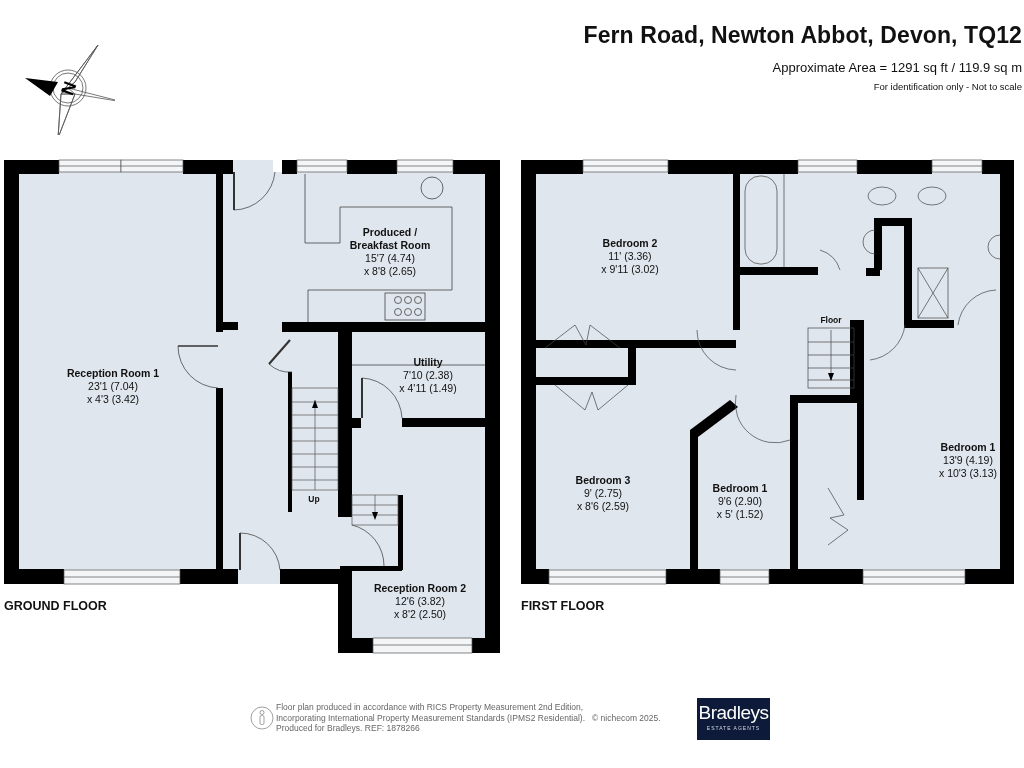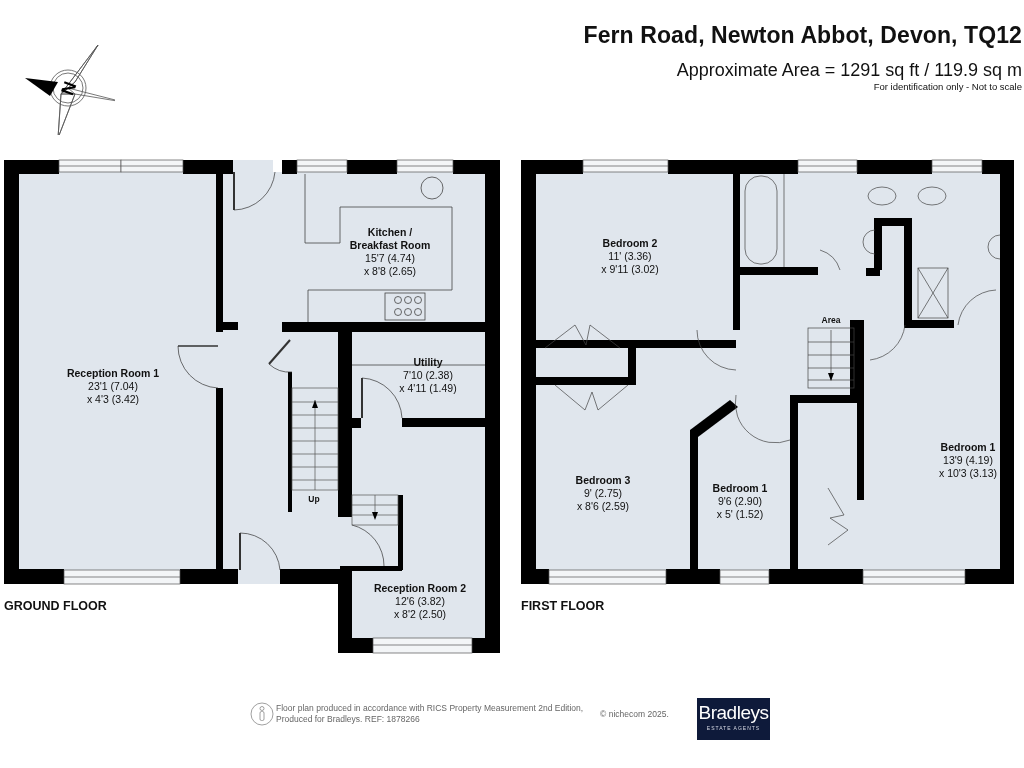--- a/index.html
+++ b/index.html
@@ -1,29 +1,29 @@
 <!DOCTYPE html>
 <html><head>
 <meta charset="utf-8">
 <style>
   html, body { margin: 0; padding: 0; background: #ffffff; }
   body { width: 1024px; height: 768px; position: relative; overflow: hidden; font-family: "Liberation Sans", sans-serif; color: #111; }
   .abs { position: absolute; }
   #title { right: 2px; top: 22px; font-size: 23px; font-weight: bold; letter-spacing: 0.1px; white-space: nowrap; }
-  #area { right: 2px; top: 60px; font-size: 18px; white-space: nowrap; }
+  #area { right: 2px; top: 60px; font-size: 13px; white-space: nowrap; }
   #ident { right: 2px; top: 81px; font-size: 9.5px; white-space: nowrap; margin-left: 16px; }
   .floor-label { font-size: 12.5px; font-weight: bold; white-space: nowrap; }
   svg.plan { position: absolute; left: 0; top: 0; }
   .room-label { font-size: 10.5px; text-align: center; line-height: 1.25; white-space: nowrap; transform: translateX(-50%); }
   .room-label .rn { font-weight: bold; display: block; }
   .room-label .rd { display: block; }
   .small-label { font-size: 8.5px; font-weight: bold; transform: translateX(-50%); white-space: nowrap; }
   #footer { left: 250px; top: 702px; display: flex; align-items: center; gap: 2px; }
   #footer .txt { font-size: 8.5px; color: #666; line-height: 1.25; }
-  #copyright { font-size: 8.5px; color: #666; margin-left: 15px; white-space: nowrap; }
+  #copyright { font-size: 8.5px; color: #666; margin-left: 5px; white-space: nowrap; }
   #logo { left: 697px; top: 698px; width: 73px; height: 42px; background: #0e1a3a; color: #fff; text-align: center; }
   #logo .brand { font-size: 19px; letter-spacing: -0.5px; display: block; margin-top: 5px; line-height: 1; }
   #logo .sub { font-size: 5px; letter-spacing: 1px; display: block; margin-top: 3px; color: #d8dbe6; }
 </style>
 </head>
 <body>
 
 <div id="title" class="abs">Fern Road, Newton Abbot, Devon, TQ12</div>
 <div id="area" class="abs">Approximate Area = 1291 sq ft / 119.9 sq m</div>
 <div id="ident" class="abs">For identification only - Not to scale</div>
@@ -221,21 +221,21 @@
     <polygon points="828,373 834,373 831,381" fill="#000"></polygon>
   </g>
 </svg>
 
 <div class="abs room-label" style="left:113px;top:367px">
   <span class="rn">Reception Room 1</span>
   <span class="rd">23'1 (7.04)</span>
   <span class="rd">x 4'3 (3.42)</span>
 </div>
 <div class="abs room-label" style="left:390px;top:226px">
-  <span class="rn">Kitchen /</span>
+  <span class="rn">Produced /</span>
   <span class="rn">Breakfast Room</span>
   <span class="rd">15'7 (4.74)</span>
   <span class="rd">x 8'8 (2.65)</span>
 </div>
 <div class="abs room-label" style="left:428px;top:356px">
   <span class="rn">Utility</span>
   <span class="rd">7'10 (2.38)</span>
   <span class="rd">x 4'11 (1.49)</span>
 </div>
 <div class="abs room-label" style="left:420px;top:582px">
@@ -259,31 +259,32 @@
 <div class="abs room-label" style="left:740px;top:482px">
   <span class="rn">Bedroom 1</span>
   <span class="rd">9'6 (2.90)</span>
   <span class="rd">x 5' (1.52)</span>
 </div>
 <div class="abs room-label" style="left:968px;top:441px">
   <span class="rn">Bedroom 1</span>
   <span class="rd">13'9 (4.19)</span>
   <span class="rd">x 10'3 (3.13)</span>
 </div>
-<div class="abs small-label" style="left:831px;top:315px">Area</div>
+<div class="abs small-label" style="left:831px;top:315px">Floor</div>
 <div class="abs floor-label" style="left:521px;top:599px">FIRST FLOOR</div>
 
 <div id="footer" class="abs">
   <svg width="24" height="24" viewBox="0 0 24 24">
     <circle cx="12" cy="12" r="11" fill="none" stroke="#888" stroke-width="0.8"></circle>
     <circle cx="12" cy="6.5" r="2" fill="none" stroke="#888" stroke-width="0.8"></circle>
     <rect x="10" y="9.5" width="4" height="9" rx="1.5" fill="none" stroke="#888" stroke-width="0.8"></rect>
   </svg>
   <div class="txt">
     <div>Floor plan produced in accordance with RICS Property Measurement 2nd Edition,</div>
+    <div>Incorporating International Property Measurement Standards (IPMS2 Residential).</div>
     <div>Produced for Bradleys.   REF: 1878266</div>
   </div>
   <div id="copyright">© nichecom 2025.</div>
 </div>
 <div id="logo" class="abs">
   <span class="brand">Bradleys</span>
   <span class="sub">ESTATE AGENTS</span>
 </div>
 
 </body></html>

